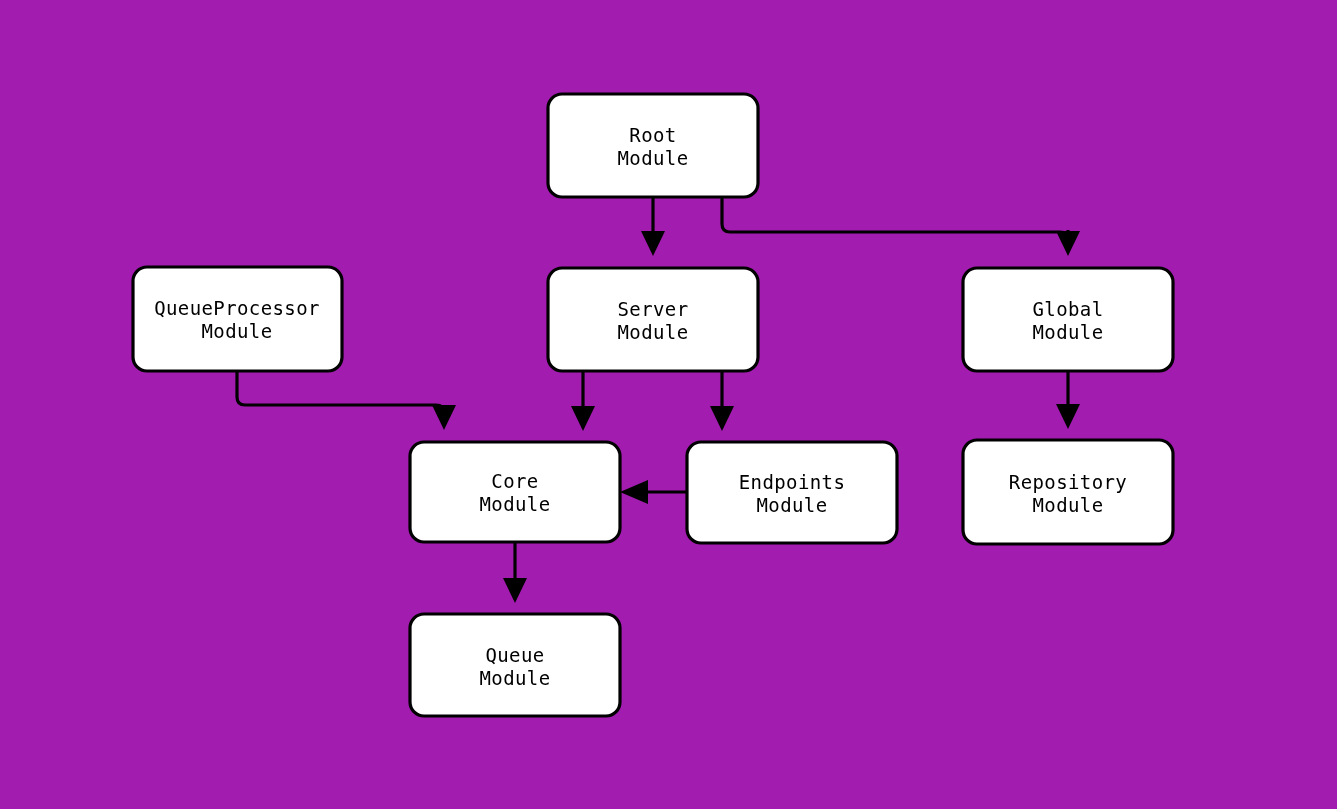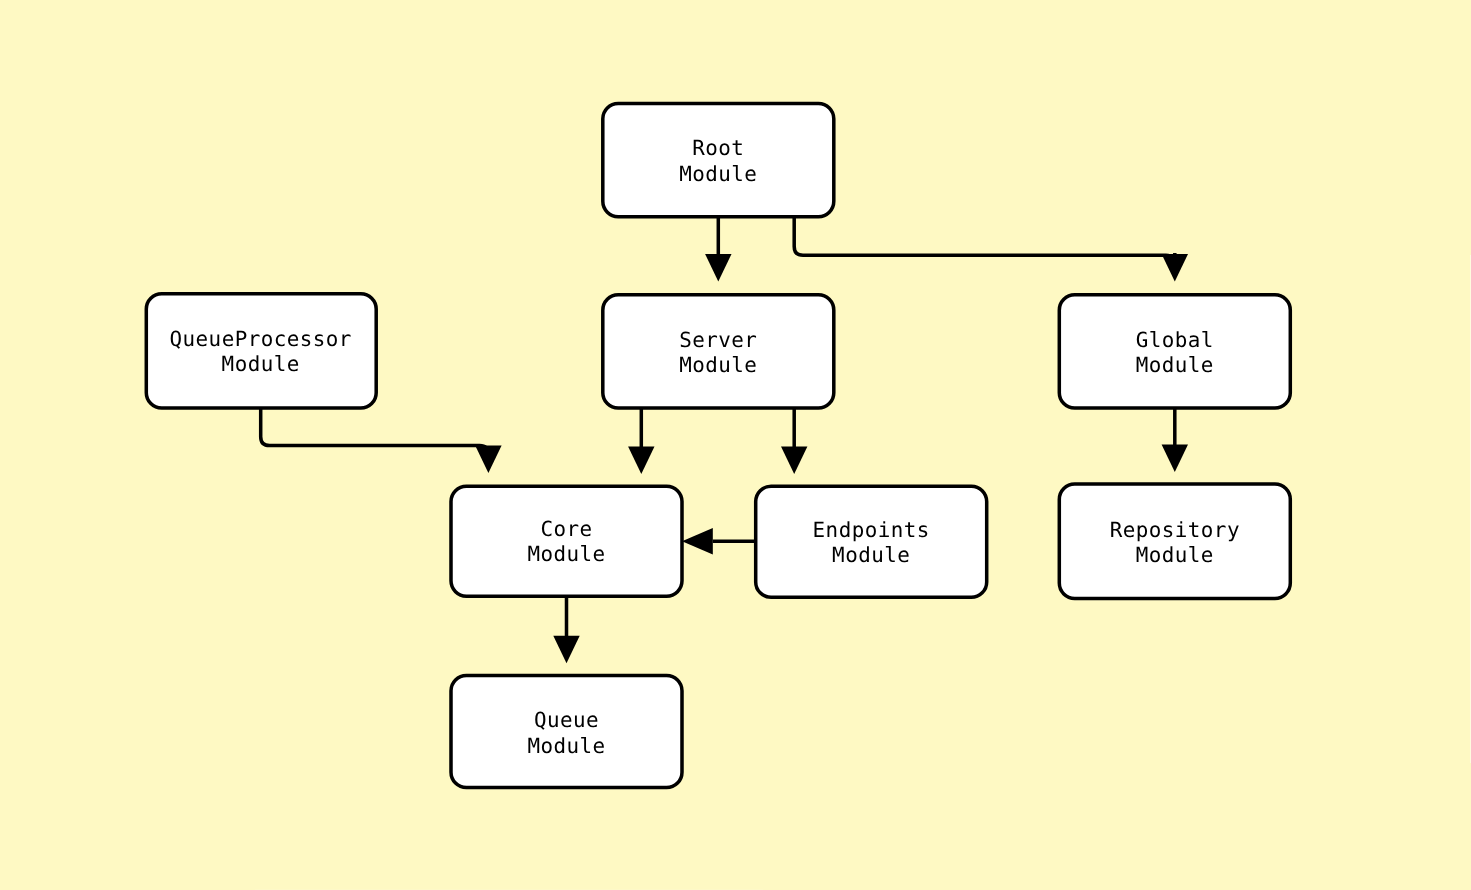--- a/index.html
+++ b/index.html
@@ -10,21 +10,21 @@
   body {
     width: 1337px;
     height: 809px;
     overflow: hidden;
     font-family: "DejaVu Sans Mono", "Liberation Mono", monospace;
   }
   #diagram-root {
     position: relative;
     width: 1337px;
     height: 809px;
-    background: #fef9c3;
+    background: #a21caf;
   }
   svg#graph {
     display: block;
     width: 1337px;
     height: 809px;
   }
   .node-shape {
     fill: #ffffff;
     stroke: #000000;
     stroke-width: 3.2;

